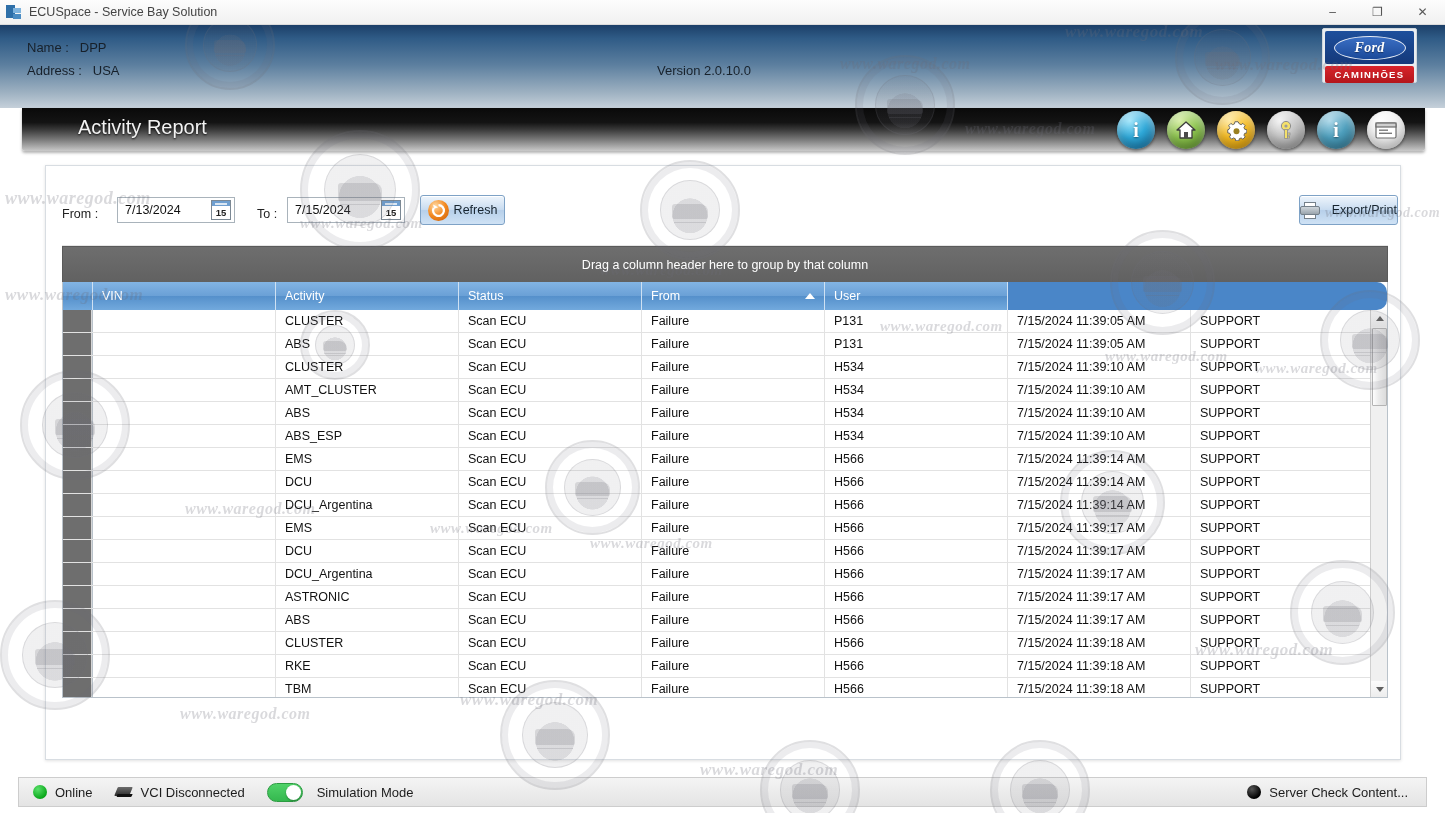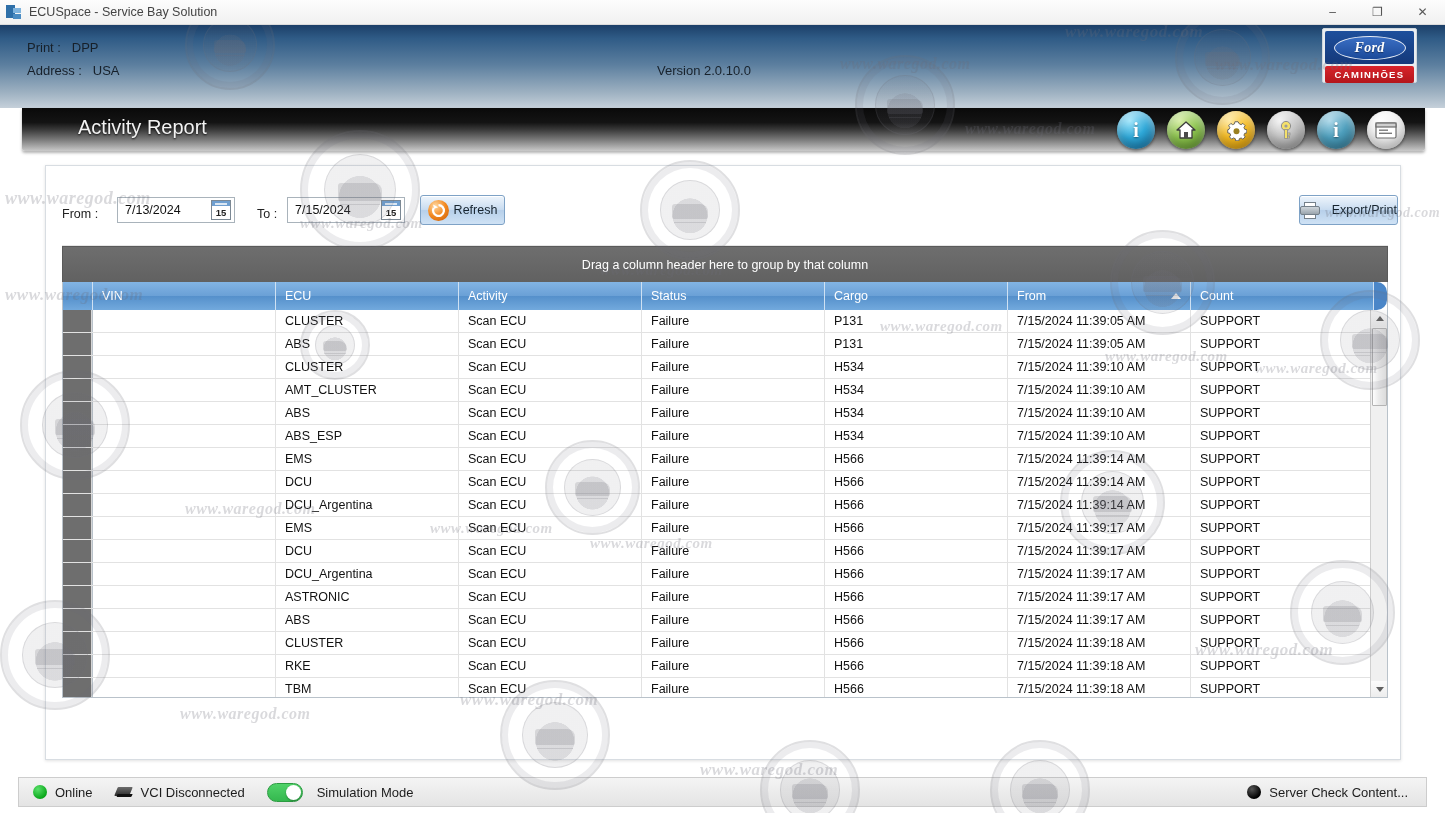--- a/index.html
+++ b/index.html
@@ -362,21 +362,21 @@
     <div class="tb-title">ECUSpace - Service Bay Solution</div>
     <div class="win-ctrls">
       <div class="win-btn">–</div>
       <div class="win-btn">❐</div>
       <div class="win-btn close">✕</div>
     </div>
   </div>
 
   <div class="bluehead">
     <div class="info-line name-line">
-      <span class="lbl">Print :</span>
+      <span class="lbl">Name :</span>
       &nbsp;&nbsp;<span>DPP</span>
     </div>
     <div class="info-line addr-line">
       <span class="lbl">Address :</span>
       &nbsp;&nbsp;<span>USA</span>
     </div>
     <div class="version-txt">Version 2.0.10.0</div>
   </div>
 
   <div class="ford-logo">
@@ -482,37 +482,31 @@
       <span>Drag a column header here to group by that column</span>
     </div>
 
     <div class="grid">
       <div class="grid-head">
         <div class="gh-cell gh-select"></div>
       <div class="gh-cell" style="width: 183px;">
             <span>VIN</span>
           </div>
           <div class="gh-cell" style="width: 183px;">
-            <span>ECU</span>
-          </div>
-          <div class="gh-cell" style="width: 183px;">
             <span>Activity</span>
           </div>
           <div class="gh-cell" style="width: 183px;">
             <span>Status</span>
-          </div>
-          <div class="gh-cell" style="width: 183px;">
-            <span>Cargo</span>
           </div>
           <div class="gh-cell" style="width: 183px;">
             <span>From</span>
             <span class="sort-asc"></span>
           </div>
           <div class="gh-cell" style="width: 183px;">
-            <span>Count</span>
+            <span>User</span>
           </div>
         </div>
       <div class="grid-body">
           <div class="grow">
             <div class="indicator"></div>
             <div class="gcell" style="width: 183px;"></div>
             <div class="gcell" style="width: 183px;">CLUSTER</div>
             <div class="gcell" style="width: 183px;">Scan ECU</div>
             <div class="gcell" style="width: 183px;">Failure</div>
             <div class="gcell" style="width: 183px;">P131</div>

